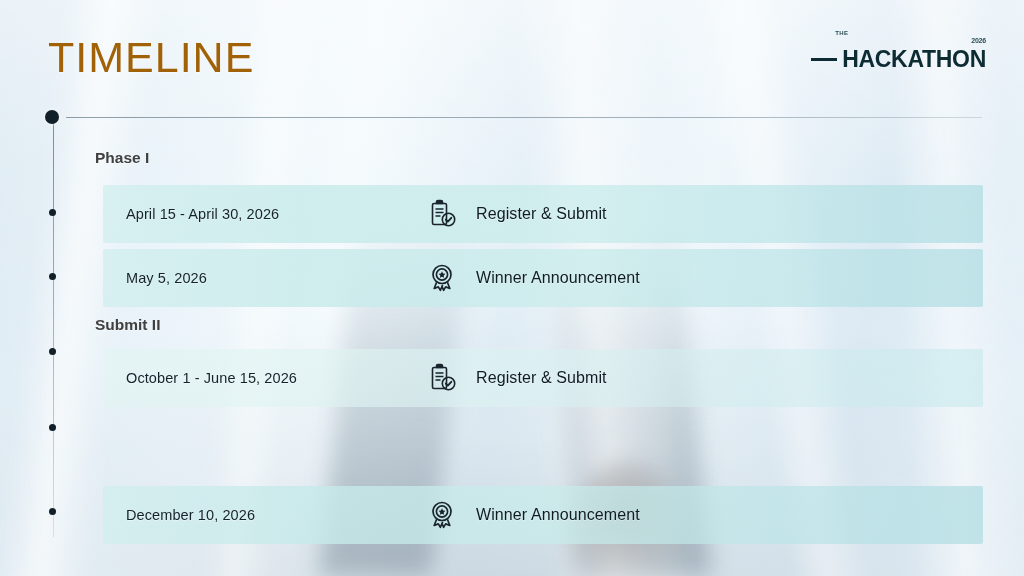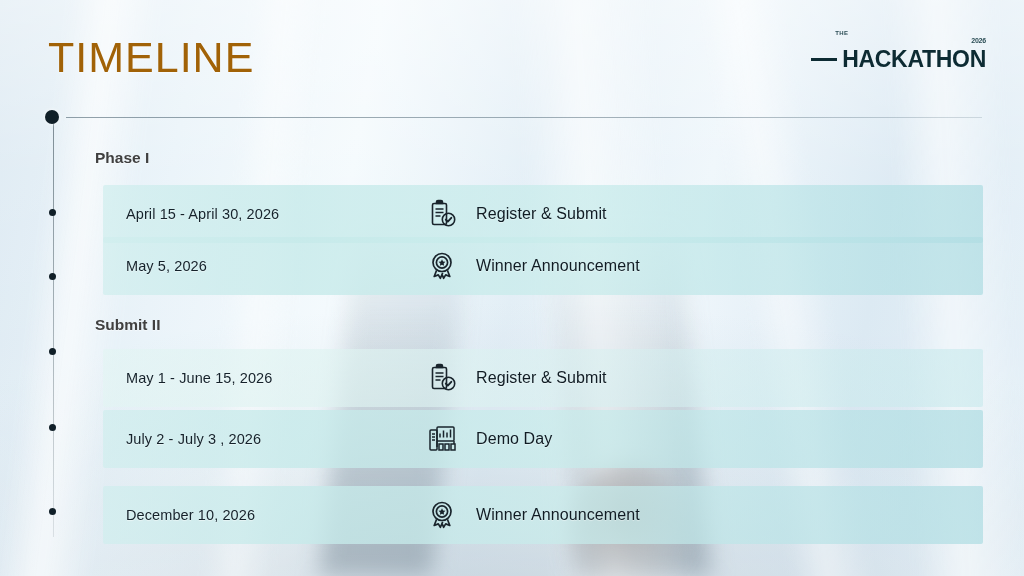--- a/index.html
+++ b/index.html
@@ -168,68 +168,52 @@
         <path d="M9 6.5h11a1.5 1.5 0 0 1 1.5 1.5v18a1.5 1.5 0 0 1-1.5 1.5H9A1.5 1.5 0 0 1 7.5 26V8A1.5 1.5 0 0 1 9 6.5z"></path>
         <path d="M11.5 6.5V5A1.5 1.5 0 0 1 13 3.5h3A1.5 1.5 0 0 1 17.5 5v1.5z" fill="#19242c"></path>
         <path d="M10.5 12h8M10.5 15.5h8M10.5 19h5"></path>
         <circle cx="23.5" cy="22.5" r="6.2" fill="none"></circle>
         <path d="M20.8 22.6l2 2 3.5-3.8" stroke-width="1.9" stroke-linecap="round" stroke-linejoin="round"></path>
       </svg>
     </span>
     <span class="label">Register &amp; Submit</span>
   </div>
 
-  <div class="row tint" style="top:237px">
+  <div class="row tint" style="top:249px">
     <span class="date">May 5, 2026</span>
     <span class="ico">
       <svg width="34" height="34" viewBox="0 0 34 34" fill="none" stroke="#19242c" stroke-width="1.7">
         <circle cx="17" cy="13.5" r="9"></circle>
         <circle cx="17" cy="13.5" r="5.6"></circle>
         <path d="M17 10.2l1.05 2.2 2.35.3-1.7 1.7.42 2.4L17 15.65l-2.12 1.15.42-2.4-1.7-1.7 2.35-.3z" fill="#19242c" stroke="none"></path>
         <path d="M11.6 21.3l-2.4 6.2 4.1-1.6 2.1 3.4 2.3-5.6" stroke-linejoin="round"></path>
         <path d="M22.4 21.3l2.4 6.2-4.1-1.6-2.1 3.4-1.5-3.7" stroke-linejoin="round"></path>
       </svg>
     </span>
     <span class="label">Winner Announcement</span>
   </div>
 
   <div class="phase" style="left:95px; top:316px">
     <span class="pname">Submit II</span>
   </div>
 
   <div class="row pale" style="top:349px">
-    <span class="date">May 1 - June 15, 2026</span>
+    <span class="date">October 1 - June 15, 2026</span>
     <span class="ico">
       <svg width="34" height="34" viewBox="0 0 34 34" fill="none" stroke="#19242c" stroke-width="1.6">
         <path d="M9 6.5h11a1.5 1.5 0 0 1 1.5 1.5v18a1.5 1.5 0 0 1-1.5 1.5H9A1.5 1.5 0 0 1 7.5 26V8A1.5 1.5 0 0 1 9 6.5z"></path>
         <path d="M11.5 6.5V5A1.5 1.5 0 0 1 13 3.5h3A1.5 1.5 0 0 1 17.5 5v1.5z" fill="#19242c"></path>
         <path d="M10.5 12h8M10.5 15.5h8M10.5 19h5"></path>
         <circle cx="23.5" cy="22.5" r="6.2" fill="none"></circle>
         <path d="M20.8 22.6l2 2 3.5-3.8" stroke-width="1.9" stroke-linecap="round" stroke-linejoin="round"></path>
       </svg>
     </span>
     <span class="label">Register &amp; Submit</span>
   </div>
 
-  <div class="row tint" style="top:410px">
-    <span class="date">July 2 - July 3 , 2026</span>
-    <span class="ico">
-      <svg width="32" height="32" viewBox="0 0 32 32" fill="none" stroke="#19242c" stroke-width="1.5">
-        <rect x="11" y="4" width="17" height="14" rx="1"></rect>
-        <path d="M14 14.5v-4M17.5 14.5v-7M21 14.5v-5M24.5 14.5v-8"></path>
-        <path d="M11 18v6M28 18v3"></path>
-        <rect x="4" y="7" width="7" height="20" rx="1"></rect>
-        <path d="M6 11h3M6 14h3M6 17h3"></path>
-        <rect x="13" y="21" width="4" height="6"></rect>
-        <rect x="19" y="21" width="4" height="6"></rect>
-        <rect x="25" y="21" width="4" height="6"></rect>
-      </svg>
-    </span>
-    <span class="label">Demo Day</span>
-  </div>
 
   <div class="row tint" style="top:486px">
     <span class="date">December 10, 2026</span>
     <span class="ico">
       <svg width="34" height="34" viewBox="0 0 34 34" fill="none" stroke="#19242c" stroke-width="1.7">
         <circle cx="17" cy="13.5" r="9"></circle>
         <circle cx="17" cy="13.5" r="5.6"></circle>
         <path d="M17 10.2l1.05 2.2 2.35.3-1.7 1.7.42 2.4L17 15.65l-2.12 1.15.42-2.4-1.7-1.7 2.35-.3z" fill="#19242c" stroke="none"></path>
         <path d="M11.6 21.3l-2.4 6.2 4.1-1.6 2.1 3.4 2.3-5.6" stroke-linejoin="round"></path>
         <path d="M22.4 21.3l2.4 6.2-4.1-1.6-2.1 3.4-1.5-3.7" stroke-linejoin="round"></path>

